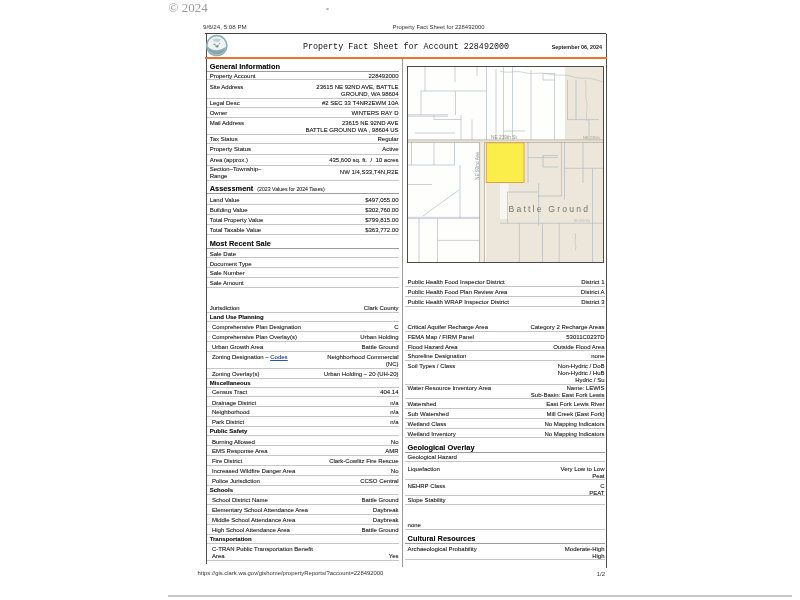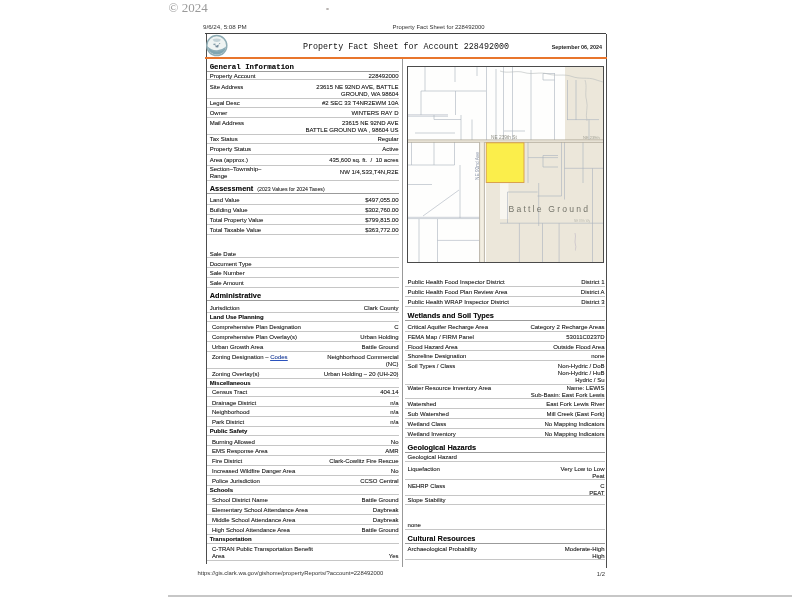--- a/index.html
+++ b/index.html
@@ -53,21 +53,21 @@
 <circle cx="14.6" cy="9.6" r="0.7" fill="#8aa2aa"></circle>
 </g>
 </svg>
 
 <div class="abs" style="left:206px;top:42px;width:400px;text-align:center;font-size:8.4px;color:#111;font-family:Liberation Mono, monospace;">Property Fact Sheet for Account 228492000</div>
 
 <div class="abs" style="left:480px;top:44.2px;width:122px;text-align:right;font-size:5.4px;font-weight:bold;color:#222;">September 06, 2024</div>
 
 <div class="abs" style="left:204.5px;top:57.2px;width:402px;height:1.8px;background:#e8752c;"></div>
 
-<div class="sh" style="top:62.0px;font-family:Liberation Mono, monospace;">General Information</div>
+<div class="sh" style="top:62.0px;">General Information</div>
 
 <div class="r" style="top:71.60px;height:8.10px;">
       <div class="l">Property Account</div>
       <div class="v">228492000</div>
     </div>
 
 <div class="r m" style="top:83.75px;height:14.85px;">
       <div class="l">Site Address</div>
       <div class="v">23615 NE 92ND AVE, BATTLE<br>GROUND, WA 98604</div>
     </div>
@@ -122,20 +122,21 @@
 <div class="r" style="top:215.80px;height:9.20px;">
       <div class="l">Total Property Value</div>
       <div class="v">$799,815.00</div>
     </div>
 
 <div class="r" style="top:225.70px;height:9.30px;">
       <div class="l">Total Taxable Value</div>
       <div class="v">$363,772.00</div>
     </div>
 
+<div class="sh" style="top:238.8px;">Most Recent Sale</div>
 
 <div class="r" style="top:249.80px;height:8.70px;">
       <div class="l">Sale Date</div>
       <div class="v"></div>
     </div>
 
 <div class="r" style="top:259.70px;height:8.80px;">
       <div class="l">Document Type</div>
       <div class="v"></div>
     </div>
@@ -143,21 +144,20 @@
 <div class="r" style="top:269.30px;height:8.90px;">
       <div class="l">Sale Number</div>
       <div class="v"></div>
     </div>
 
 <div class="r" style="top:279.10px;height:8.90px;">
       <div class="l">Sale Amount</div>
       <div class="v"></div>
     </div>
 
-<div class="sh" style="top:291.2px;">Administrative</div>
 
 <div class="r" style="top:304.40px;height:8.80px;">
       <div class="l">Jurisdiction</div>
       <div class="v">Clark County</div>
     </div>
 
 <div class="r" style="top:313.30px;height:8.90px;">
       <div class="l sub">Land Use Planning</div>
       <div class="v"></div>
     </div>
@@ -286,21 +286,20 @@
 <div class="r rr" style="top:288.30px;height:8.70px;">
       <div class="l">Public Health Food Plan Review Area</div>
       <div class="v">District A</div>
     </div>
 
 <div class="r rr" style="top:298.20px;height:8.80px;">
       <div class="l">Public Health WRAP Inspector District</div>
       <div class="v">District 3</div>
     </div>
 
-<div class="sh shr" style="top:310.8px;">Wetlands and Soil Types</div>
 
 <div class="r rr" style="top:323.40px;height:8.90px;">
       <div class="l">Critical Aquifer Recharge Area</div>
       <div class="v">Category 2 Recharge Areas</div>
     </div>
 
 <div class="r rr" style="top:332.70px;height:9.10px;">
       <div class="l">FEMA Map / FIRM Panel</div>
       <div class="v">53011C0237D</div>
     </div>
@@ -338,21 +337,21 @@
 <div class="r rr" style="top:419.70px;height:8.90px;">
       <div class="l">Wetland Class</div>
       <div class="v">No Mapping Indicators</div>
     </div>
 
 <div class="r rr" style="top:429.60px;height:8.80px;">
       <div class="l">Wetland Inventory</div>
       <div class="v">No Mapping Indicators</div>
     </div>
 
-<div class="sh shr" style="top:443.4px;">Geological Hazards</div>
+<div class="sh shr" style="top:443.4px;">Geological Overlay</div>
 
 <div class="r rr" style="top:453.40px;height:8.90px;">
       <div class="l">Geological Hazard</div>
       <div class="v"></div>
     </div>
 
 <div class="r rr m" style="top:465.75px;height:14.45px;">
       <div class="l">Liquefaction</div>
       <div class="v">Very Low to Low<br>Peat</div>
     </div>

